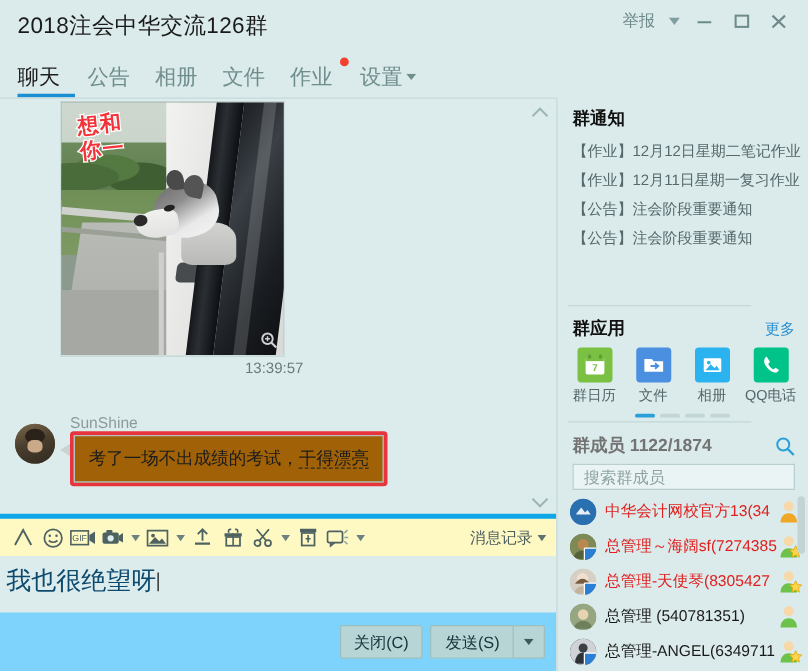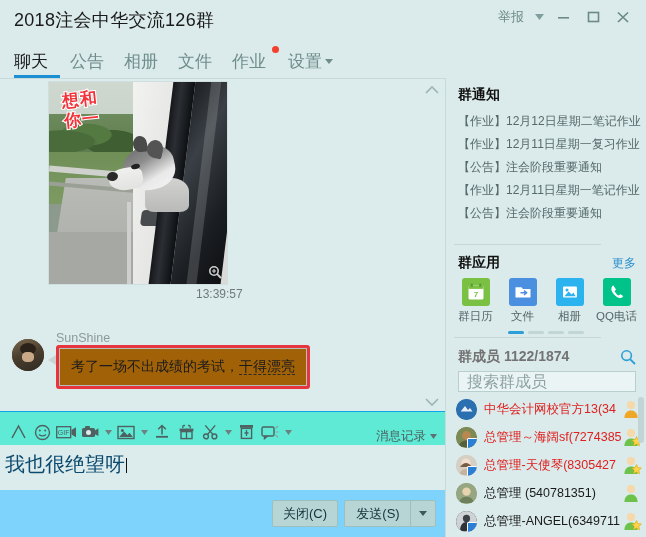--- a/index.html
+++ b/index.html
@@ -74,21 +74,21 @@
   .avatar-sq .a1{position:absolute;inset:0;background:linear-gradient(160deg,#7d6a4f 0%,#4b3f2e 45%,#2f2a22 100%);}
   .avatar-sq .a2{position:absolute;left:8px;top:4px;width:16px;height:12px;border-radius:50%;background:#2b2319;}
   .avatar-sq .a3{position:absolute;left:10px;top:13px;width:12px;height:10px;border-radius:40%;background:#c9a988;}
   .sender{position:absolute;left:44px;top:0;font-size:12.5px;color:#8d9a9a;}
   .bubble-box{position:absolute;left:44px;top:14px;border:3px solid #e8343c;background:#e8343c;border-radius:3px;}
   .bubble{background:#a16207;border:1px solid #b6bfbf;padding:9px 11px;font-size:14px;color:#1c1c1c;white-space:nowrap;}
   .bubble u{text-decoration:none;border-bottom:1px dashed #2a2a2a;}
   .bubble-tail{position:absolute;left:36px;top:24px;width:0;height:0;border-top:5px solid transparent;border-bottom:5px solid transparent;border-right:8px solid #cbd2d2;}
 
   
-  .toolbar{position:absolute;left:0;top:411px;width:445px;height:34px;background:#5eead4;border-top:1px solid #0ea5e9;display:flex;align-items:flex-end;padding-left:6px;box-sizing:border-box;}
+  .toolbar{position:absolute;left:0;top:411px;width:445px;height:34px;background:#fef9c3;border-top:4px solid #0ea5e9;display:flex;align-items:center;padding-left:6px;box-sizing:border-box;}
   .tool{display:flex;align-items:center;justify-content:center;width:24px;height:26px;cursor:default;}
   .tool svg{display:block;}
   .tool-caret{width:12px;height:26px;display:flex;align-items:center;justify-content:center;}
   .msg-log{margin-left:auto;margin-right:8px;display:flex;align-items:center;font-size:12.5px;color:#4d6060;}
 
   
   .inputarea{position:absolute;left:0;top:445px;width:445px;height:45px;background:#dceced;}
   .input-text{position:absolute;left:5px;top:6px;font-size:20px;color:#0c4a6e;}
   .caret-bar{display:inline-block;width:1px;height:15px;background:#111;vertical-align:-2px;margin-left:1px;}
 
@@ -116,21 +116,21 @@
   .app-label{font-size:11.5px;color:#53666a;white-space:nowrap;}
   .dots{display:flex;justify-content:center;gap:4px;padding:7px 0 5px 0;}
   .dot{width:16px;height:3px;background:#c3d6d6;border-radius:2px;}
   .dot.on{background:#2a9fd8;}
 
   .mem-sec{position:absolute;left:0;top:264px;width:200px;}
   .mem-head{display:flex;align-items:center;justify-content:space-between;padding:6px 10px 5px 12px;}
   .mem-title{font-size:14px;color:#737373;font-weight:bold;}
   .search-wrap{padding:0 10px 0 12px;}
   .search-box{height:21px;border:1px solid #b9cfcf;background:#eaf4f4;display:flex;align-items:center;padding:0 6px;box-sizing:border-box;}
-  .search-box input{border:none;outline:none;background:transparent;font-size:16px;color:#0369a1;width:100%;font-family:inherit;}
+  .search-box input{border:none;outline:none;background:transparent;font-size:13px;color:#0369a1;width:100%;font-family:inherit;}
   .search-box input::placeholder{color:#8fa3a3;}
 
   .mem-list{position:absolute;left:0;top:317px;width:200px;height:142px;overflow:hidden;}
   .mem-row{position:relative;height:28px;display:flex;align-items:center;padding-left:10px;cursor:default;}
   .mem-ava{position:relative;width:21px;height:21px;border-radius:50%;overflow:hidden;flex:none;}
   .mem-ava .badge{position:absolute;right:-1px;bottom:-1px;width:9px;height:9px;background:#2a7fd4;border:1px solid #fff;border-radius:1px;}
   .mem-name{margin-left:7px;font-size:12.5px;white-space:nowrap;overflow:hidden;flex:1;}
   .mem-name.red{color:#e02020;}
   .mem-name.black{color:#1a1a1a;}
   .mem-icon{width:18px;height:20px;flex:none;position:relative;margin-right:6px;}
@@ -386,21 +386,20 @@
     </div>
   </div>
 
   <div class="rpanel">
 
     <div class="notice-sec">
       <div class="sec-title">群通知</div>
       <div class="notice-item">【作业】12月12日星期二笔记作业</div>
       <div class="notice-item">【作业】12月11日星期一复习作业</div>
       <div class="notice-item">【公告】注会阶段重要通知</div>
-      <div class="notice-item">【作业】12月11日星期一笔记作业</div>
       <div class="notice-item">【公告】注会阶段重要通知</div>
     </div>
     <div class="divider" style="top:166px;"></div>
 
     <div class="apps-sec">
       <div class="apps-head">
         <div class="sec-title">群应用</div>
         <div class="more-link">更多</div>
       </div>
       <div class="apps-row">

